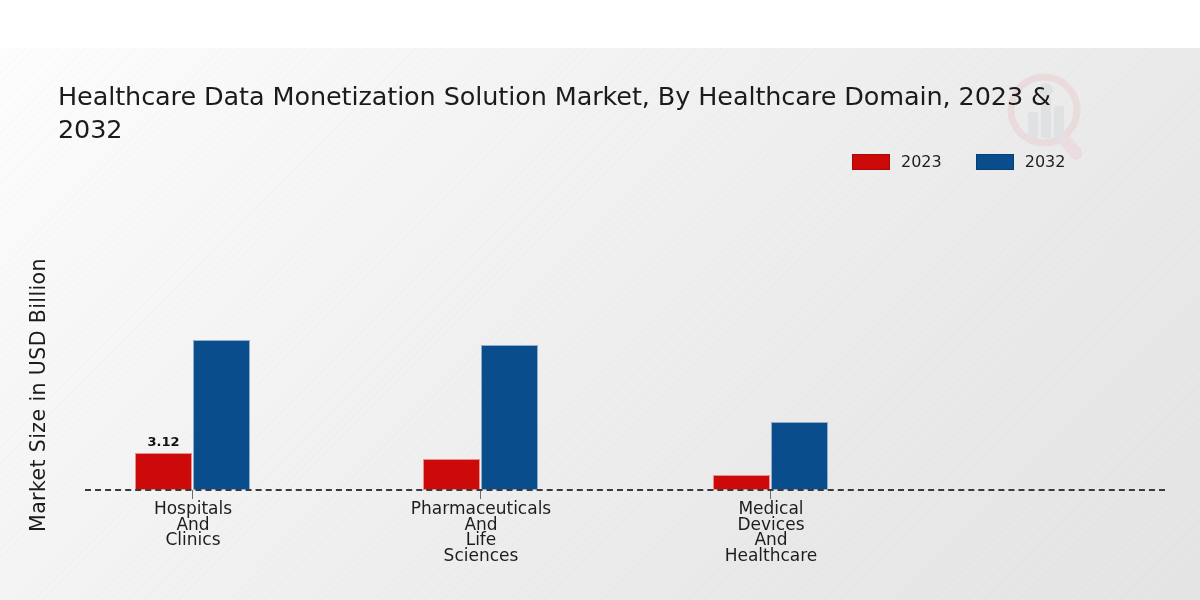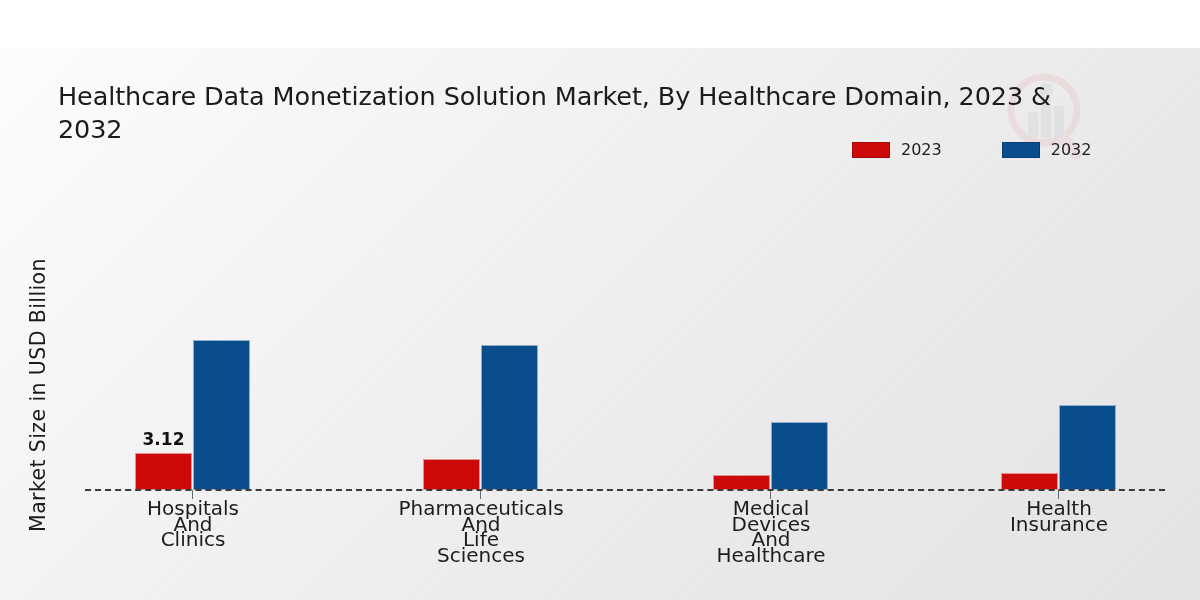--- a/index.html
+++ b/index.html
@@ -49,24 +49,24 @@
     line-height: 33px;
     color: #1b1b1b;
     letter-spacing: -0.1px;
     white-space: pre-line;
     font-family: "DejaVu Sans", sans-serif;
   }
   
   #legend {
     position: absolute;
     left: 852px;
-    top: 92px;
+    top: 104px;
     display: flex;
     align-items: center;
-    gap: 60px;
+    gap: 34px;
   }
   .legend-item {
     display: flex;
     align-items: center;
     gap: 11px;
   }
   .legend-swatch {
     width: 36px;
     height: 14px;
     display: block;
@@ -117,39 +117,39 @@
     border: 1px solid rgba(255,255,255,0.55);
     box-sizing: border-box;
   }
   .bar.series-0 { left: 50px; }
   .bar.series-1 { left: 108px; }
   .bar-value {
     position: absolute;
     left: 50px;
     width: 57px;
     text-align: center;
-    font-size: 17px;
+    font-size: 13px;
     font-weight: bold;
     color: #111;
   }
   .tick {
     position: absolute;
     top: 292px;
     left: 107px;
     width: 1px;
     height: 9px;
     background: #6a6a6a;
   }
   .cat-label {
     position: absolute;
     top: 303px;
     left: -12px;
     width: 240px;
     text-align: center;
-    font-size: 20px;
+    font-size: 17px;
     line-height: 15.6px;
     color: #1d1d1d;
     white-space: pre-line;
   }
   
   #footer-bar {
     position: absolute;
     left: 0;
     bottom: 0;
     width: 1200px;
@@ -213,27 +213,20 @@
     <div class="bar-group" style="left:578px; width:216px;">
       <div class="bar series-0" style="height:15px; background:#cc0a0a;"></div>
       <div class="bar series-1" style="height:68px; background:#0a4d8c;"></div>
       <div class="tick"></div>
       <div class="cat-label">Medical
 Devices
 And
 Healthcare</div>
     </div>
 
-    <div class="bar-group" style="left:866px; width:216px;">
-      <div class="bar series-0" style="height:17px; background:#cc0a0a;"></div>
-      <div class="bar series-1" style="height:85px; background:#0a4d8c;"></div>
-      <div class="tick"></div>
-      <div class="cat-label">Health
-Insurance</div>
-    </div>
 
   </div>
 
   <div id="baseline"></div>
 
   <div id="footer-bar" style="background:#c40808"></div>
 
 </div>
 
 </body></html>

